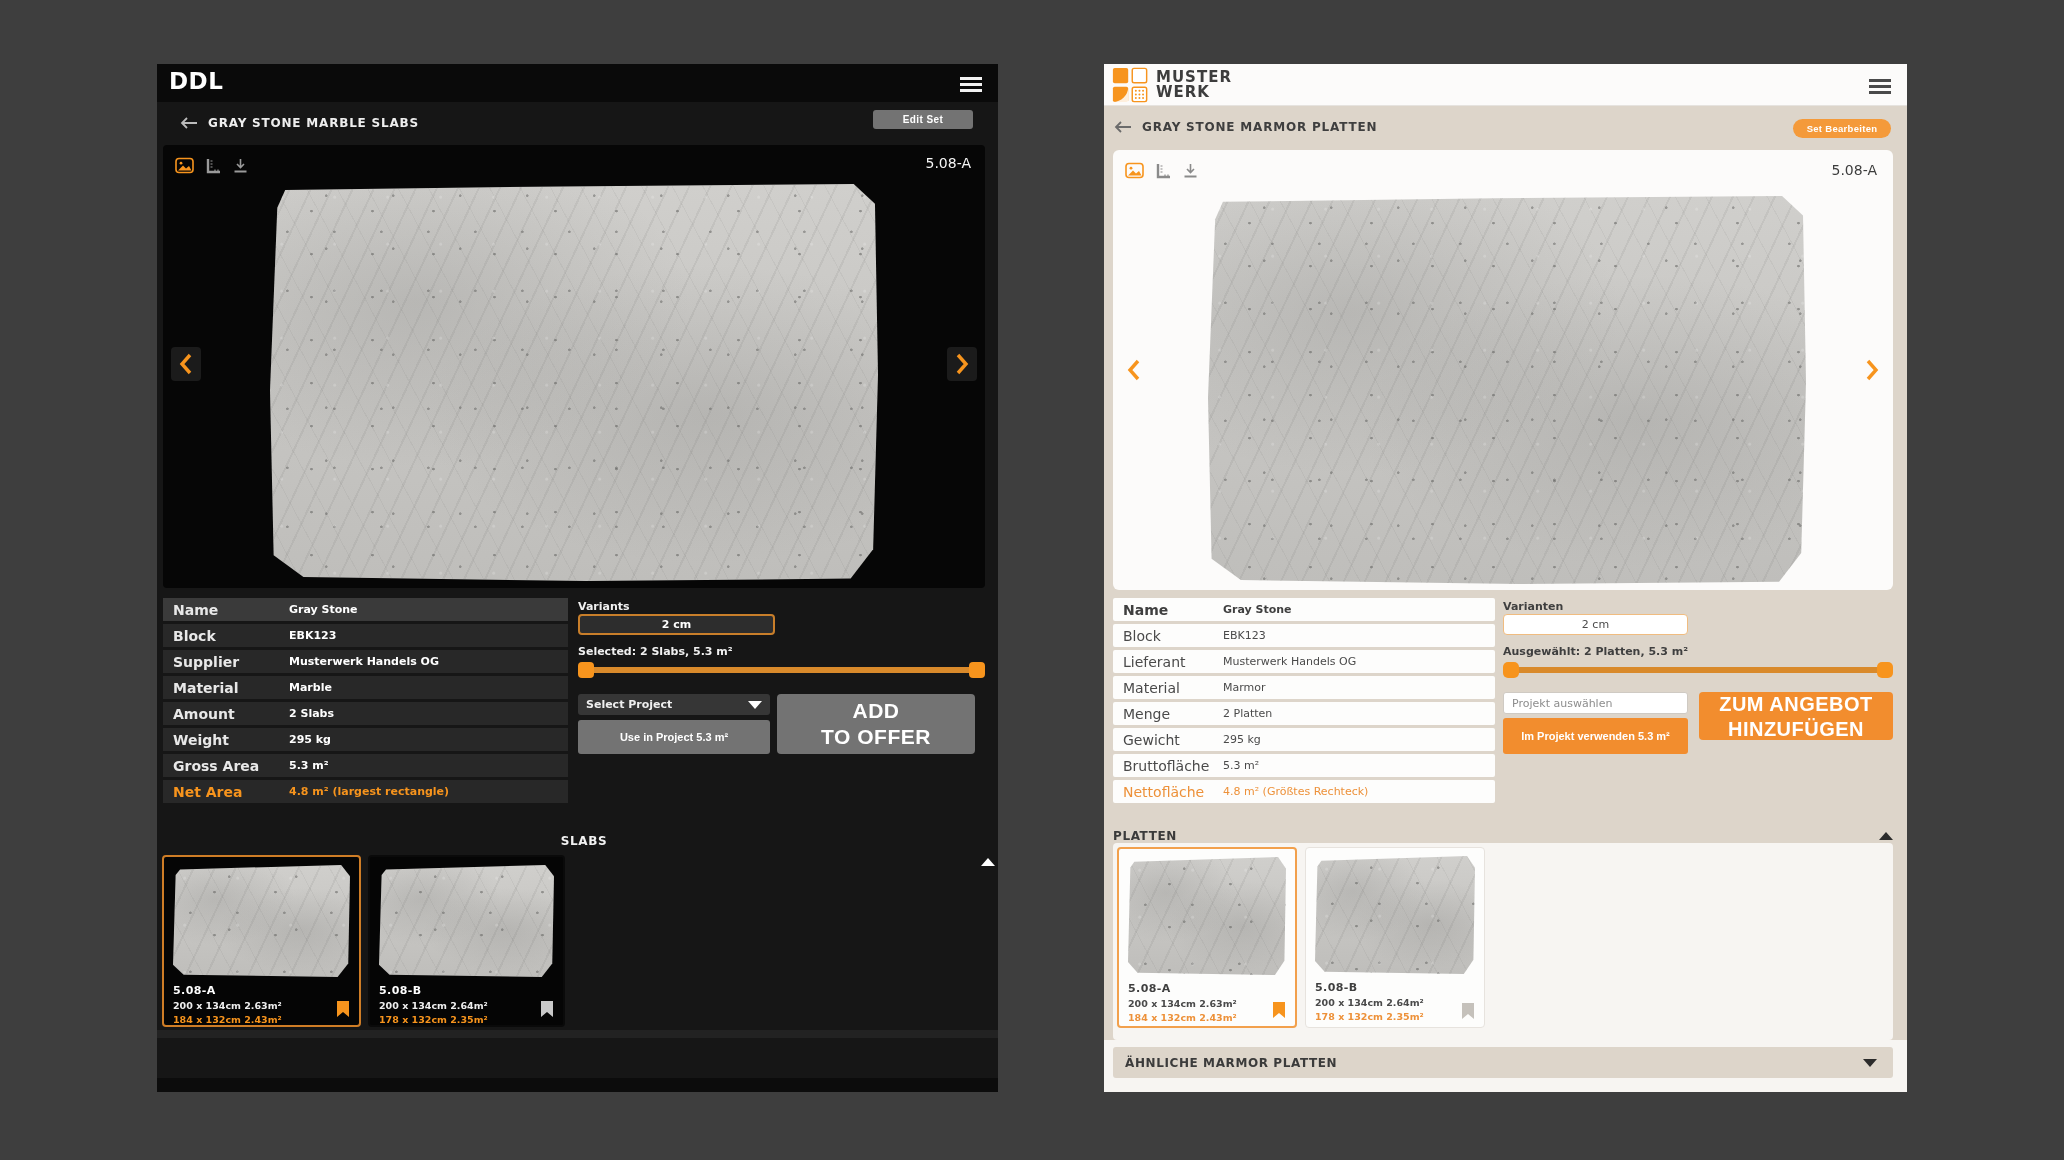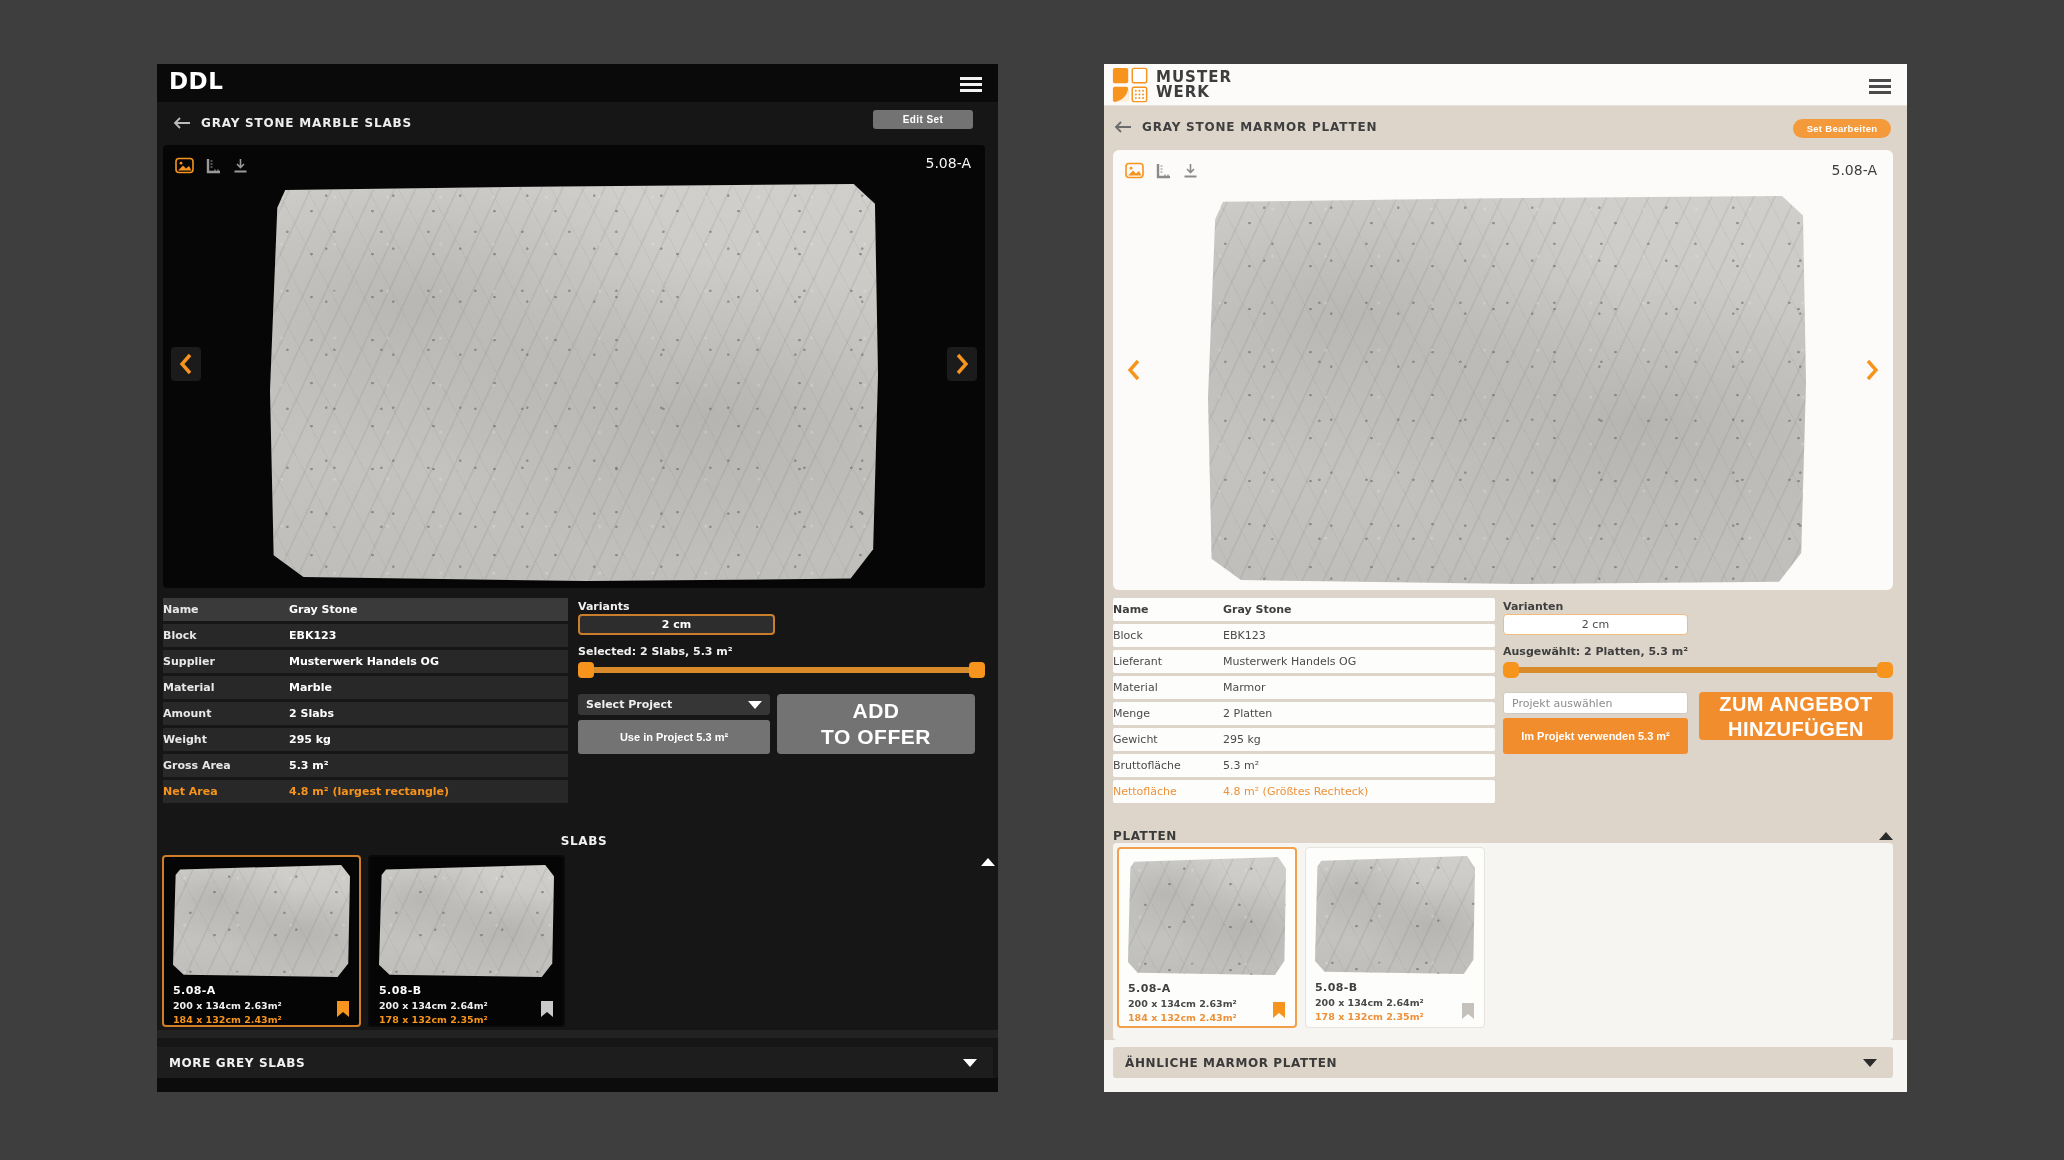--- a/index.html
+++ b/index.html
@@ -37,21 +37,21 @@
 
   .l-viewer { left:6px; top:81px; width:822px; height:443px; background:#060606; border-radius:4px; }
   .viewer-icons { left:12px; top:12px; display:flex; gap:12px; align-items:center; }
   .l-slabid { right:14px; top:10px; color:#f5f5f5; font-size:14px; }
   .nav-btn { width:30px; height:34px; border-radius:4px; background:#1b1b1b; display:flex; align-items:center; justify-content:center; cursor:pointer; }
   .nav-btn.flat { background:transparent; }
 
   .l-table { left:6px; top:534px; width:405px; }
   .t-row { display:flex; align-items:center; height:23px; margin-bottom:3px; background:#282828; }
   .t-row.hdr { background:#3a3a3a; }
-  .t-row .lab { width:126px; color:#e8e8e8; font-size:11px; font-weight:bold; }
+  .t-row .lab { width:126px; padding-left:10px; color:#e8e8e8; font-size:14px; font-weight:bold; }
   .t-row .val { color:#fff; font-size:11px; font-weight:bold; }
   .t-row.net .lab, .t-row.net .val { color:#F7941D; }
 
   .l-var-label { left:421px; top:536px; color:#f0f0f0; font-size:11px; font-weight:bold; }
   .l-var-opt { left:421px; top:550px; width:197px; height:21px; background:#2d2d2d; border:2px solid #c87e2a; border-radius:4px; color:#fff; font-size:11px; font-weight:bold; display:flex; align-items:center; justify-content:center; }
   .l-selected { left:421px; top:581px; color:#f0f0f0; font-size:11px; font-weight:bold; }
   .slider { height:16px; }
   .slider .track { position:absolute; left:0; right:0; top:5px; height:6px; border-radius:3px; background:#d98a2b; }
   .slider .handle { position:absolute; top:0; width:16px; height:16px; border-radius:4px; background:#F7941D; }
   .l-slider { left:421px; top:598px; width:407px; }
@@ -127,21 +127,21 @@
 
   <div class="abs l-topbar">
     <div class="abs l-brand">DDL</div>
     <div class="abs burger" style="right:16px; top:13px;">
         <span></span>
         <span></span>
         <span style="margin-bottom:0;"></span>
       </div>
   </div>
 
-  <div class="abs row-flex" style="left:16px; top:52px;">
+  <div class="abs row-flex" style="left:23px; top:52px;">
     <svg class="back-arrow" viewBox="0 0 18 12">
         <path d="M7 1 L2 6 L7 11 M2 6 H17" stroke="#bbb" stroke-width="1.8" fill="none"></path>
       </svg>
     <span class="l-title">GRAY STONE MARBLE SLABS</span>
   </div>
   <button class="abs btn-orange l-edit">Edit Set</button>
 
   <div class="abs l-viewer">
     <div class="abs viewer-icons">
       <svg width="19" height="17" viewBox="0 0 19 17">
@@ -240,24 +240,20 @@
     <div class="img marble thumb"></div>
     <div class="id">5.08-B</div>
     <div class="dim">200 x 134cm 2.64m²</div>
     <div class="dim net">178 x 132cm 2.35m²</div>
     <svg class="bookmark" width="14" height="18" viewBox="0 0 14 18">
         <path d="M1 1 h12 v16 l-6 -5 l-6 5 z" fill="#c9c9c9"></path>
       </svg>
   </div>
 
   <div class="abs l-divider"></div>
-  <div class="abs l-more">
-    <span class="sec-title">MORE GREY SLABS</span>
-    <span class="tri-down" style="margin-left:auto;"></span>
-  </div>
   <div class="abs l-bottom"></div>
 </div>
 
 <div id="right-panel" class="abs">
 
   <div class="abs r-topbar">
     <div class="abs row-flex" style="left:8px; top:3px; gap:8px;">
       <svg width="36" height="36" viewBox="0 0 40 40">
         <rect x="1" y="1" width="17" height="17" rx="2" fill="#F7941D"></rect>
         <rect x="22.5" y="1.5" width="16" height="16" rx="2" fill="#fff" stroke="#F7941D" stroke-width="1.6"></rect>

